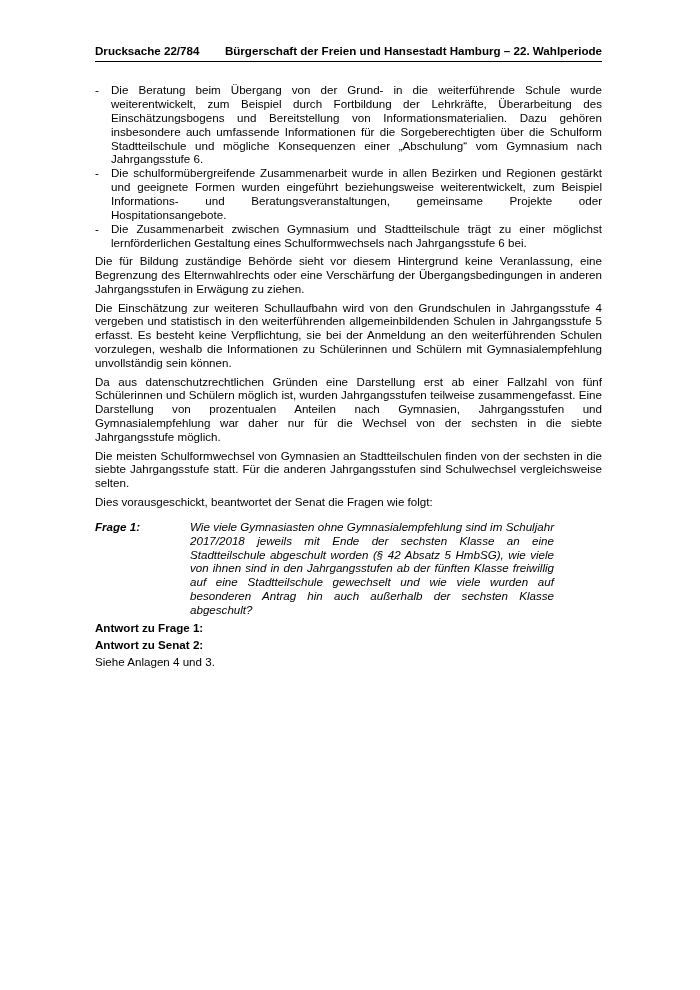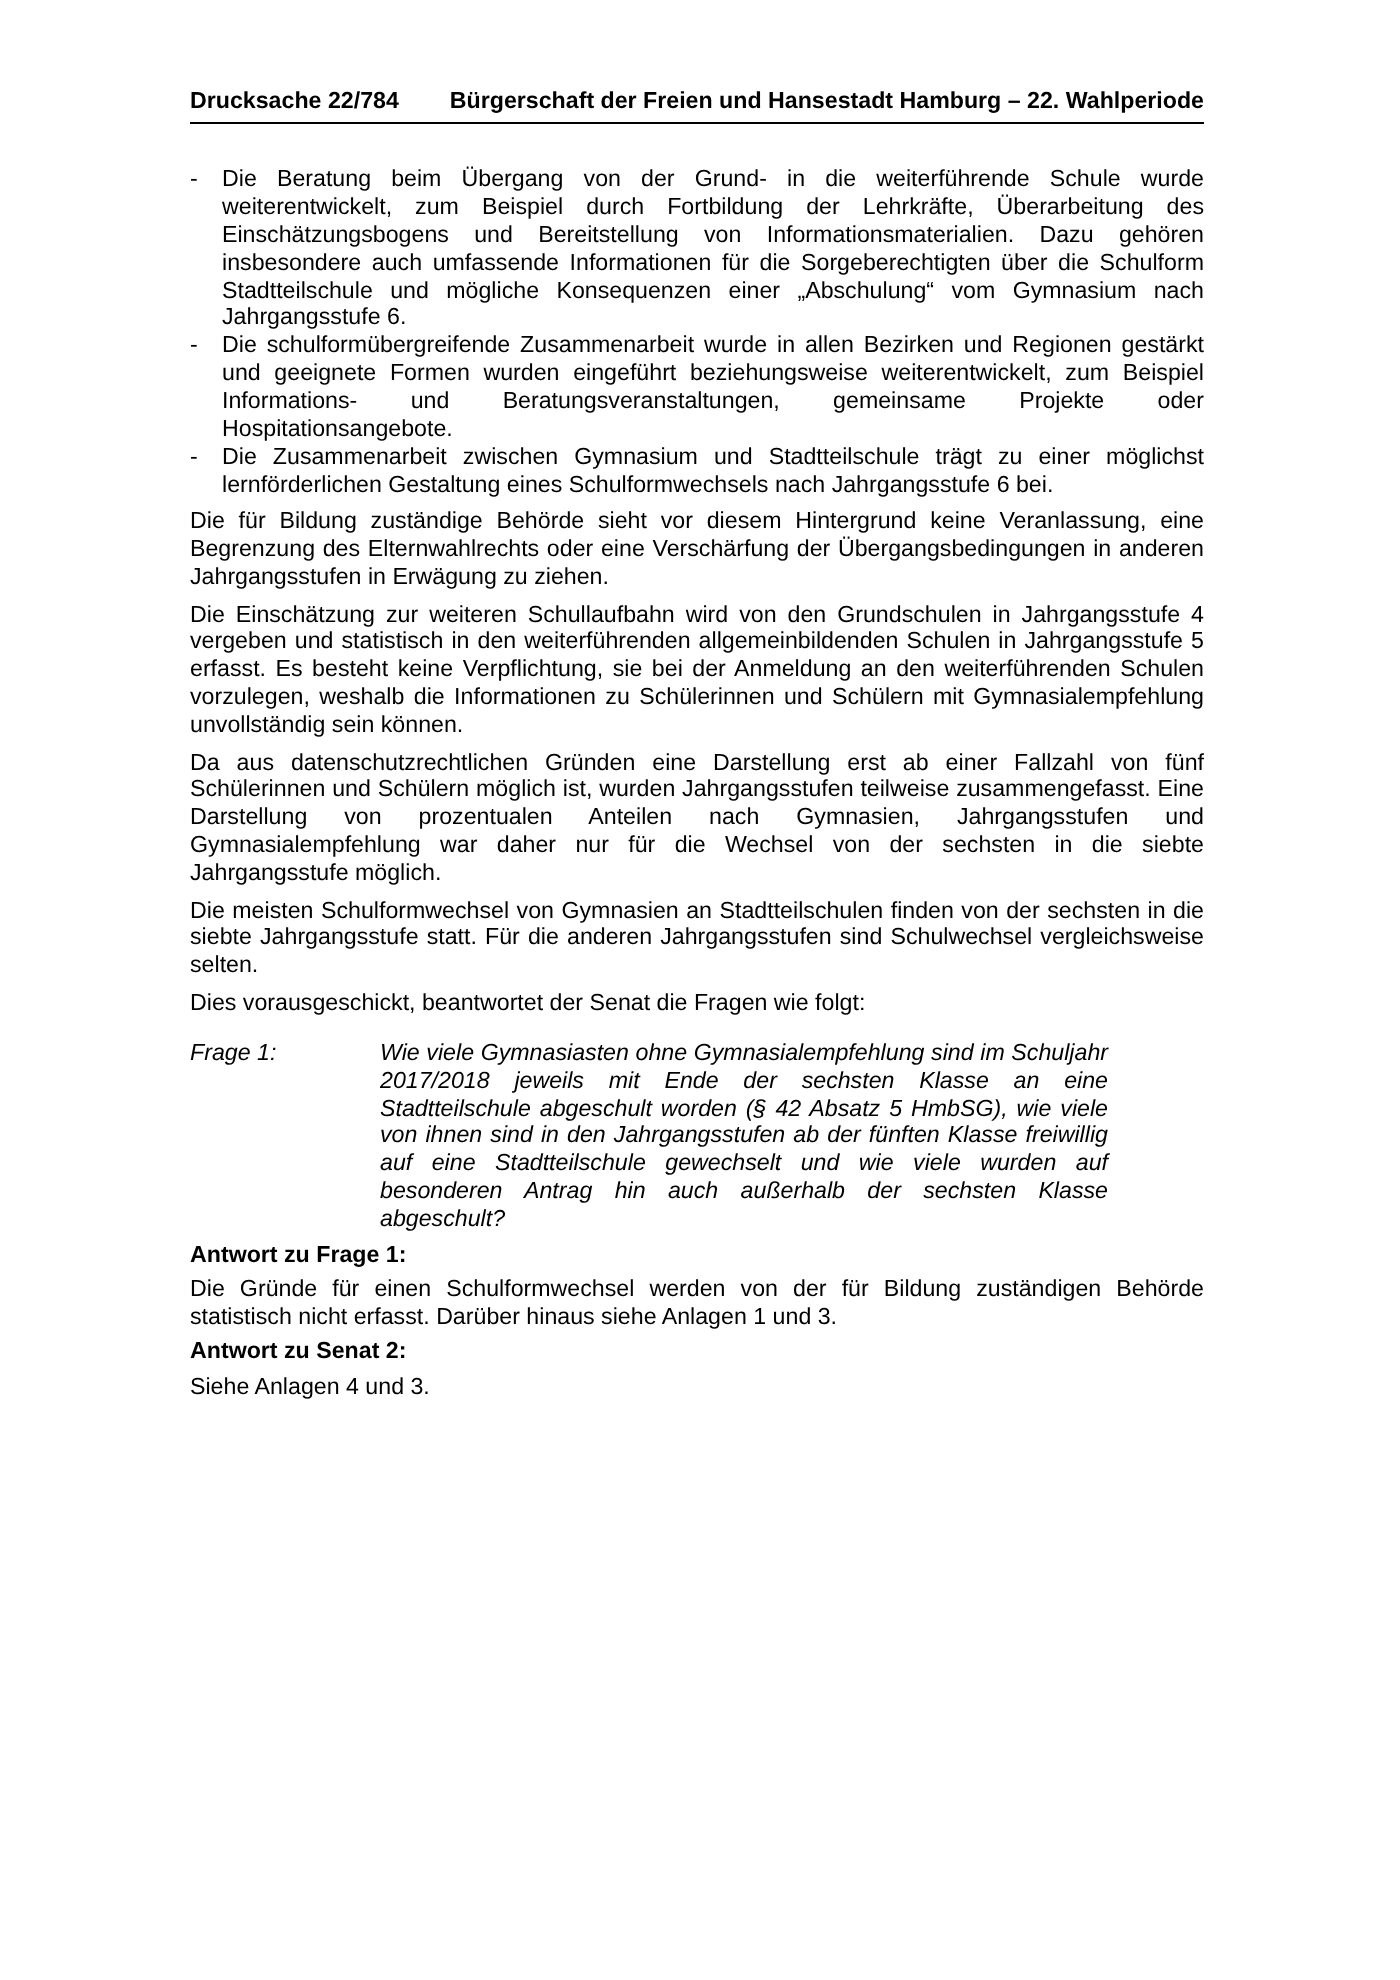--- a/index.html
+++ b/index.html
@@ -40,21 +40,21 @@
   p.para { margin: 4.5px 0 0 0; text-align: justify; }
   .qblock {
     position: relative;
     margin-top: 11px;
     padding-left: 95px;
     padding-right: 48px;
   }
   .qblock .qlabel {
     position: absolute;
     left: 0; top: 0;
-    font-weight: normal;
+    font-weight: bold;
     font-style: italic;
   }
   .qblock .qtext {
     font-style: italic;
     text-align: justify;
     margin: 0;
   }
   .qblock .qtext + .qtext { margin-top: 4.5px; }
   .answer-heading {
     font-weight: bold;
@@ -103,21 +103,20 @@
       <p class="para">Die meisten Schulformwechsel von Gymnasien an Stadtteilschulen finden von der sechsten in die siebte Jahrgangsstufe statt. Für die anderen Jahrgangsstufen sind Schulwechsel vergleichsweise selten.</p>
 
       <p class="para">Dies vorausgeschickt, beantwortet der Senat die Fragen wie folgt:</p>
 
       <div class="qblock">
         <span class="qlabel">Frage 1:</span>
         <p class="qtext">Wie viele Gymnasiasten ohne Gymnasialempfehlung sind im Schuljahr 2017/2018 jeweils mit Ende der sechsten Klasse an eine Stadtteilschule abgeschult worden (§ 42 Absatz 5 HmbSG), wie viele von ihnen sind in den Jahrgangsstufen ab der fünften Klasse freiwillig auf eine Stadtteilschule gewechselt und wie viele wurden auf besonderen Antrag hin auch außerhalb der sechsten Klasse abgeschult?</p>
       </div>
 
       <p class="answer-heading">Antwort zu Frage 1:</p>
-      <p class="answer-para">Die Gründe für einen Schulformwechsel werden von der für Bildung zuständigen Behörde statistisch nicht erfasst. Darüber hinaus siehe Anlagen 1 und 3.</p>
 
 
       <p class="answer-heading">Antwort zu Senat 2:</p>
       <p class="answer-para">Siehe Anlagen 4 und 3.</p>
 
     </div>
   </div>
 
   <div class="page-number">2</div>
 </div>

